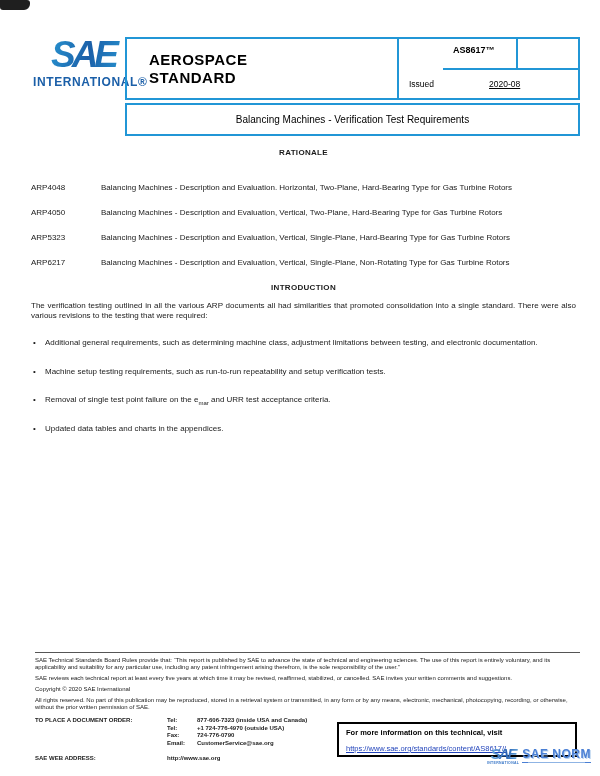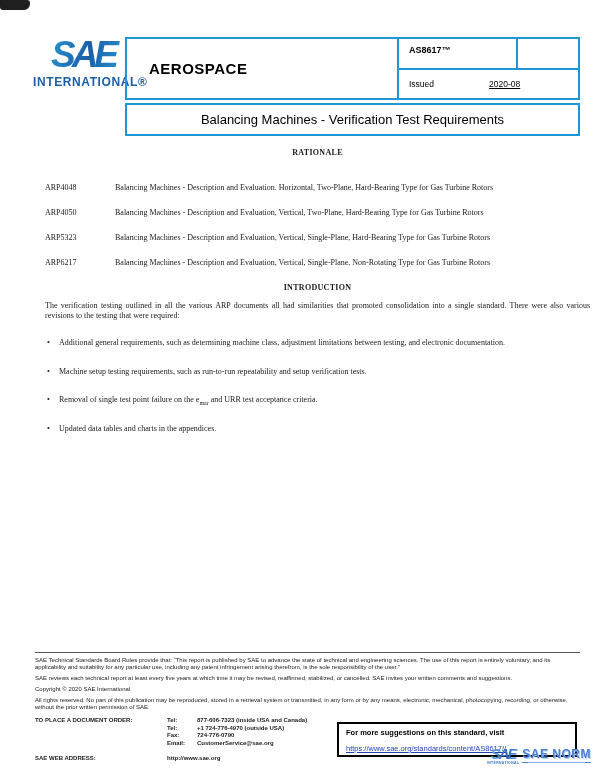--- a/index.html
+++ b/index.html
@@ -22,33 +22,33 @@
     -webkit-background-clip:text; background-clip:text; -webkit-text-fill-color:transparent;
   }
   .logo-sub { font-size:12px; font-weight:bold; color:#1b5fa8; letter-spacing:0.6px; margin-top:2px; }
 
   .hdr-table { position:absolute; left:125px; top:37px; width:455px; height:63px;
     border:2px solid #2196d6; display:flex; }
   .cell-doctype { width:272px; border-right:2px solid #2196d6; display:flex;
     flex-direction:column; justify-content:center; padding-left:22px;
     font-size:15px; font-weight:bold; letter-spacing:0.5px; line-height:18px; color:#000; }
   .hdr-right { flex:1; display:flex; flex-direction:column; }
-  .hdr-right-top { height:31px; border-bottom:2px solid #2196d6; display:flex; }
+  .hdr-right-top { height:31px; border-bottom:2px solid #2196d6; display:flex;margin-left:44px; }
   .cell-number { flex:1; padding:6px 0 0 10px; font-size:9px; font-weight:bold; color:#000; }
   .cell-empty { width:62px; border-left:2px solid #2196d6; }
   .hdr-right-bottom { flex:1; display:flex; align-items:center; padding-left:10px;
     font-size:8.5px; color:#000; }
   .issued-date { margin-left:55px;text-decoration:underline; }
 
   .title-box { position:absolute; left:125px; top:103px; width:455px; height:33px;
     border:2px solid #2196d6; display:flex; align-items:center; justify-content:center;
-    font-size:13px; color:#000; }
-
-  
-  .content { position:absolute; left:45px; top:148px; width:545px; font-size:8px; line-height:10px;font-family:Liberation Serif, serif; }
+    font-size:10px; color:#000; }
+
+  
+  .content { position:absolute; left:31px; top:148px; width:545px; font-size:8px; line-height:10px; }
   .sec-heading { text-align:center; font-weight:bold; font-size:8px; margin-bottom:8px; letter-spacing:0.3px; }
   .para { text-align:justify; margin-bottom:11px; }
   .arp-list { margin-top:25px; margin-bottom:4px; }
   .arp-row { display:flex; margin-bottom:15px; }
   .arp-id { width:70px; flex:none; }
   .arp-desc { flex:1; text-align:justify; }
   .intro-head { margin-top:14px; }
   .bullets { list-style:none; margin-top:17px; }
   .bullets li { display:flex; margin-bottom:16px; }
   .bullets .dot { width:14px; flex:none; padding-left:2px; }
@@ -95,20 +95,21 @@
   <div class="corner-mark"></div>
 
   <div class="logo">
     <div class="logo-text">SAE</div>
     <div class="logo-sub">INTERNATIONAL®</div>
   </div>
 
   <div class="hdr-table">
     <div class="cell-doctype">
       <div>AEROSPACE</div>
+      <div>STANDARD</div>
     </div>
     <div class="hdr-right">
       <div class="hdr-right-top">
         <div class="cell-number">AS8617™</div>
         <div class="cell-empty"></div>
       </div>
       <div class="hdr-right-bottom">
         <span>Issued</span>
         <span class="issued-date">2020-08</span>
       </div>
@@ -190,21 +191,21 @@
         <span class="og-col3">CustomerService@sae.org</span>
       </div>
       <div class="og-row og-web">
         <span class="og-col1">SAE WEB ADDRESS:</span>
         <span class="og-col3">http://www.sae.org</span>
       </div>
     </div>
   </div>
 
   <div class="info-box">
-    <div class="info-line1">For more suggestions on this standard, visit</div>
+    <div class="info-line1">For more information on this technical, visit</div>
     <a class="info-link" href="#">https://www.sae.org/standards/content/AS8617//</a>
   </div>
 
   <div class="watermark">
     <div class="wm-logo">
       <div class="wm-sae">SAE</div>
       <div class="wm-intl">INTERNATIONAL</div>
     </div>
     <div class="wm-right">
       <div class="wm-name">SAE NORM</div>

